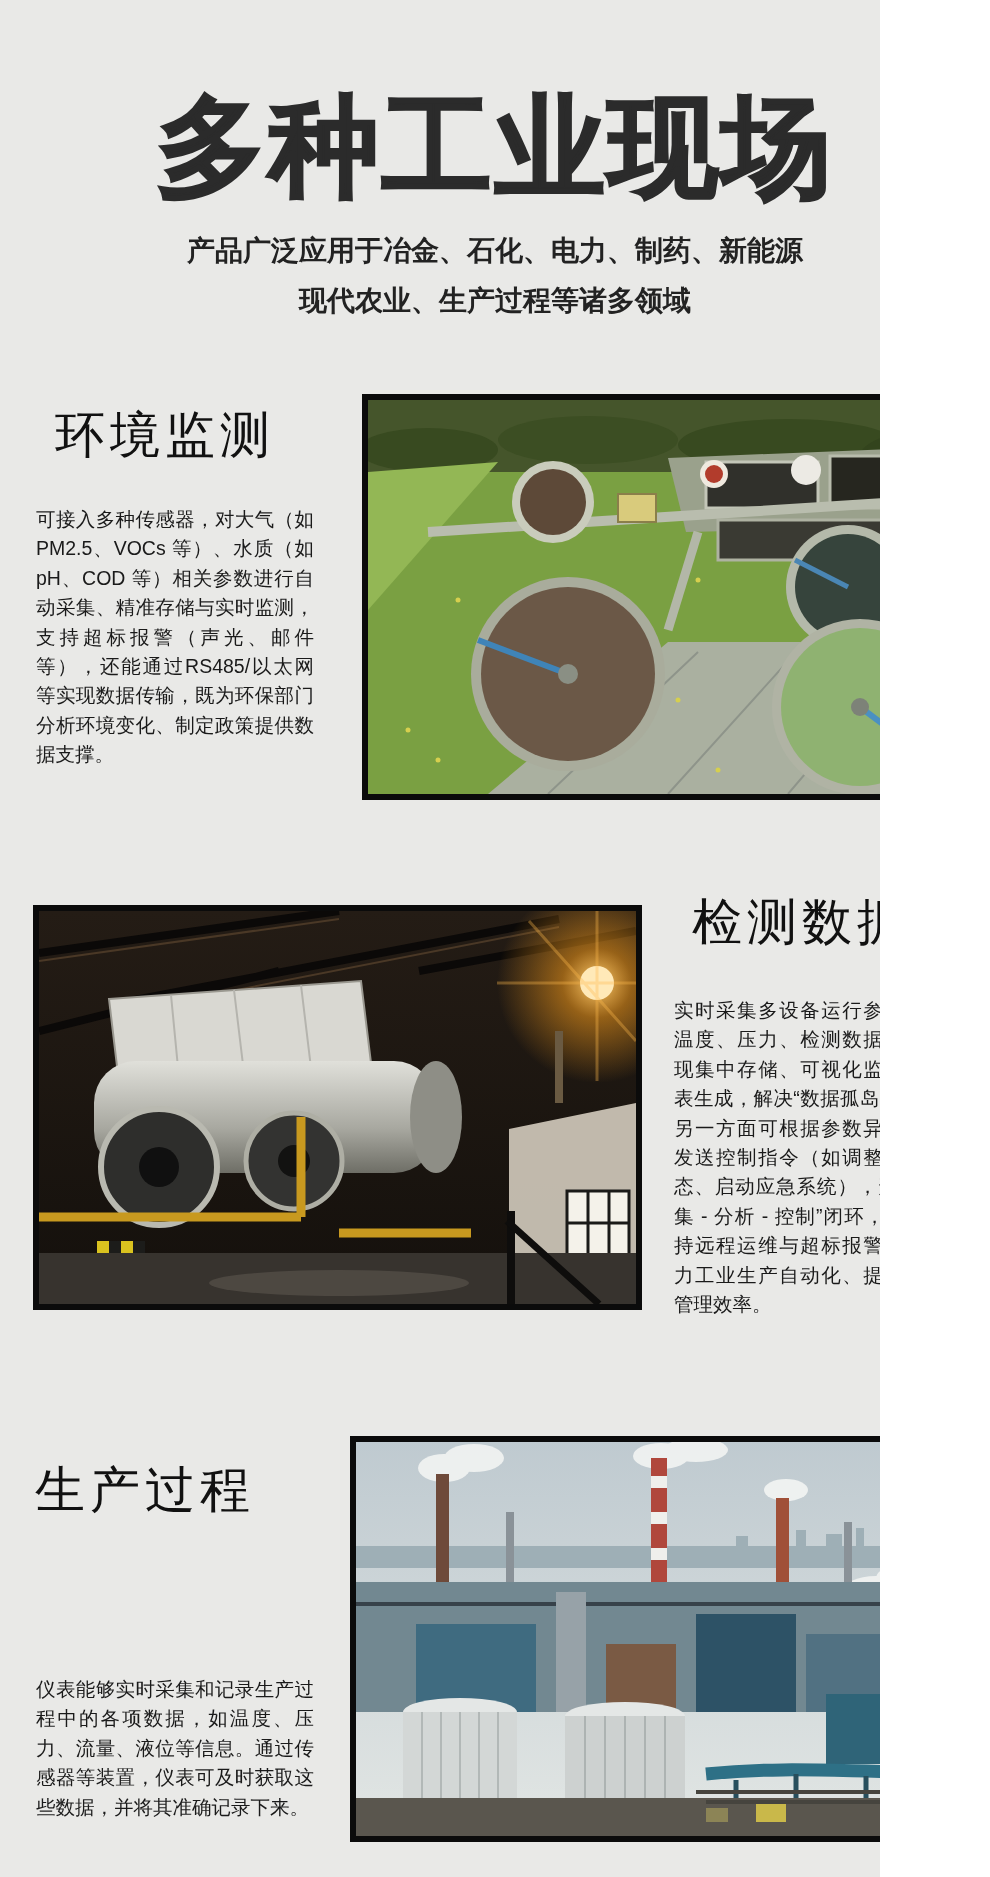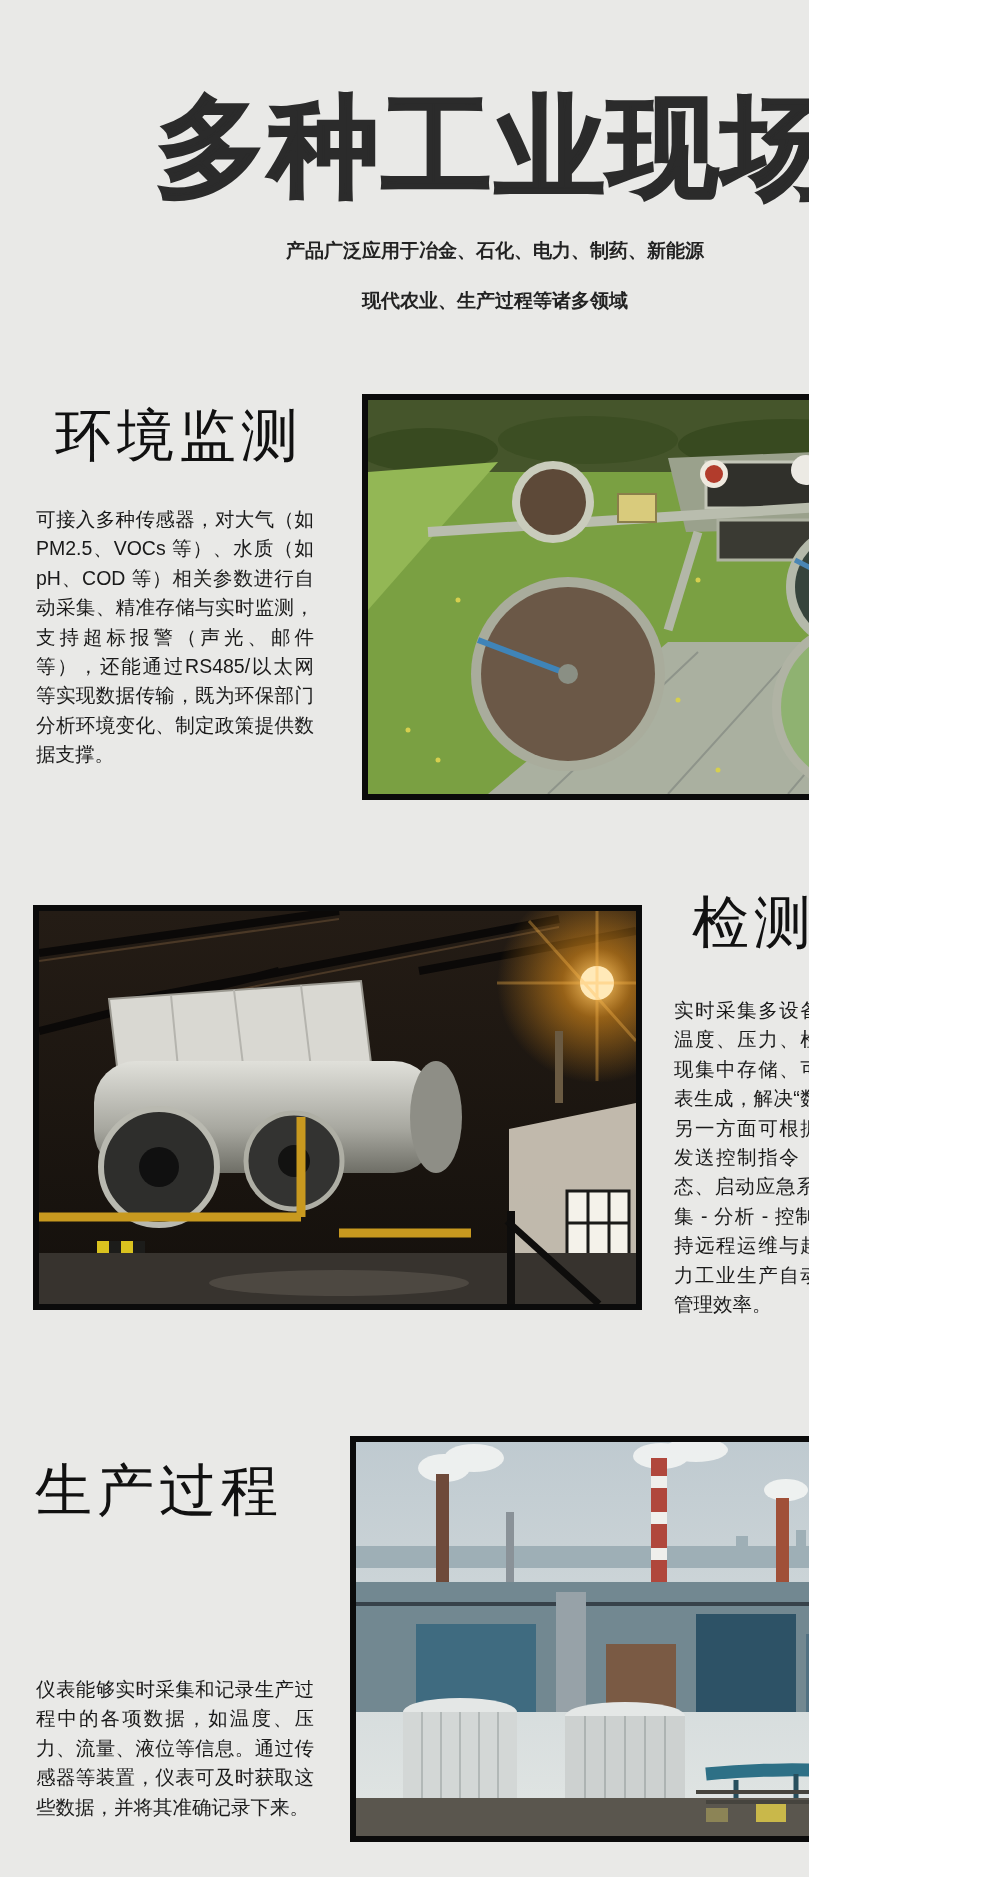--- a/index.html
+++ b/index.html
@@ -1,38 +1,38 @@
 <!DOCTYPE html>
 <html><head>
 <meta charset="utf-8">
 <style>
   html,body{margin:0;padding:0;}
   .page{
     position:relative;
-    width:809px;height:1877px;
+    width:880px;height:1877px;
     background:#e9e9e7;
     font-family:"Liberation Sans","DejaVu Sans",sans-serif;
     overflow:hidden;
   }
   .page-title{
     position:absolute;top:78px;left:0;width:990px;
     margin:0;text-align:center;
     font-size:110px;line-height:1.25;font-weight:900;
     color:#2b2b2b;letter-spacing:3px;
     -webkit-text-stroke:2.5px #2b2b2b;
   }
   .subtitle{
     position:absolute;top:226px;left:0;width:990px;
     margin:0;text-align:center;
-    font-size:19px;line-height:50px;font-weight:700;
+    font-size:28px;line-height:50px;font-weight:700;
     color:#222;
   }
   .sec-heading{
     position:absolute;margin:0;
-    font-size:57px;line-height:62px;font-weight:500;
+    font-size:50px;line-height:62px;font-weight:500;
     color:#111;letter-spacing:5px;white-space:nowrap;
   }
   .sec-body{
     position:absolute;margin:8px;
     font-size:19.5px;line-height:29.4px;font-weight:500;
     color:#1a1a1a;text-align:justify;
   }
   .photo-frame{
     position:absolute;margin:0;
     border:6px solid #0b0b0b;

